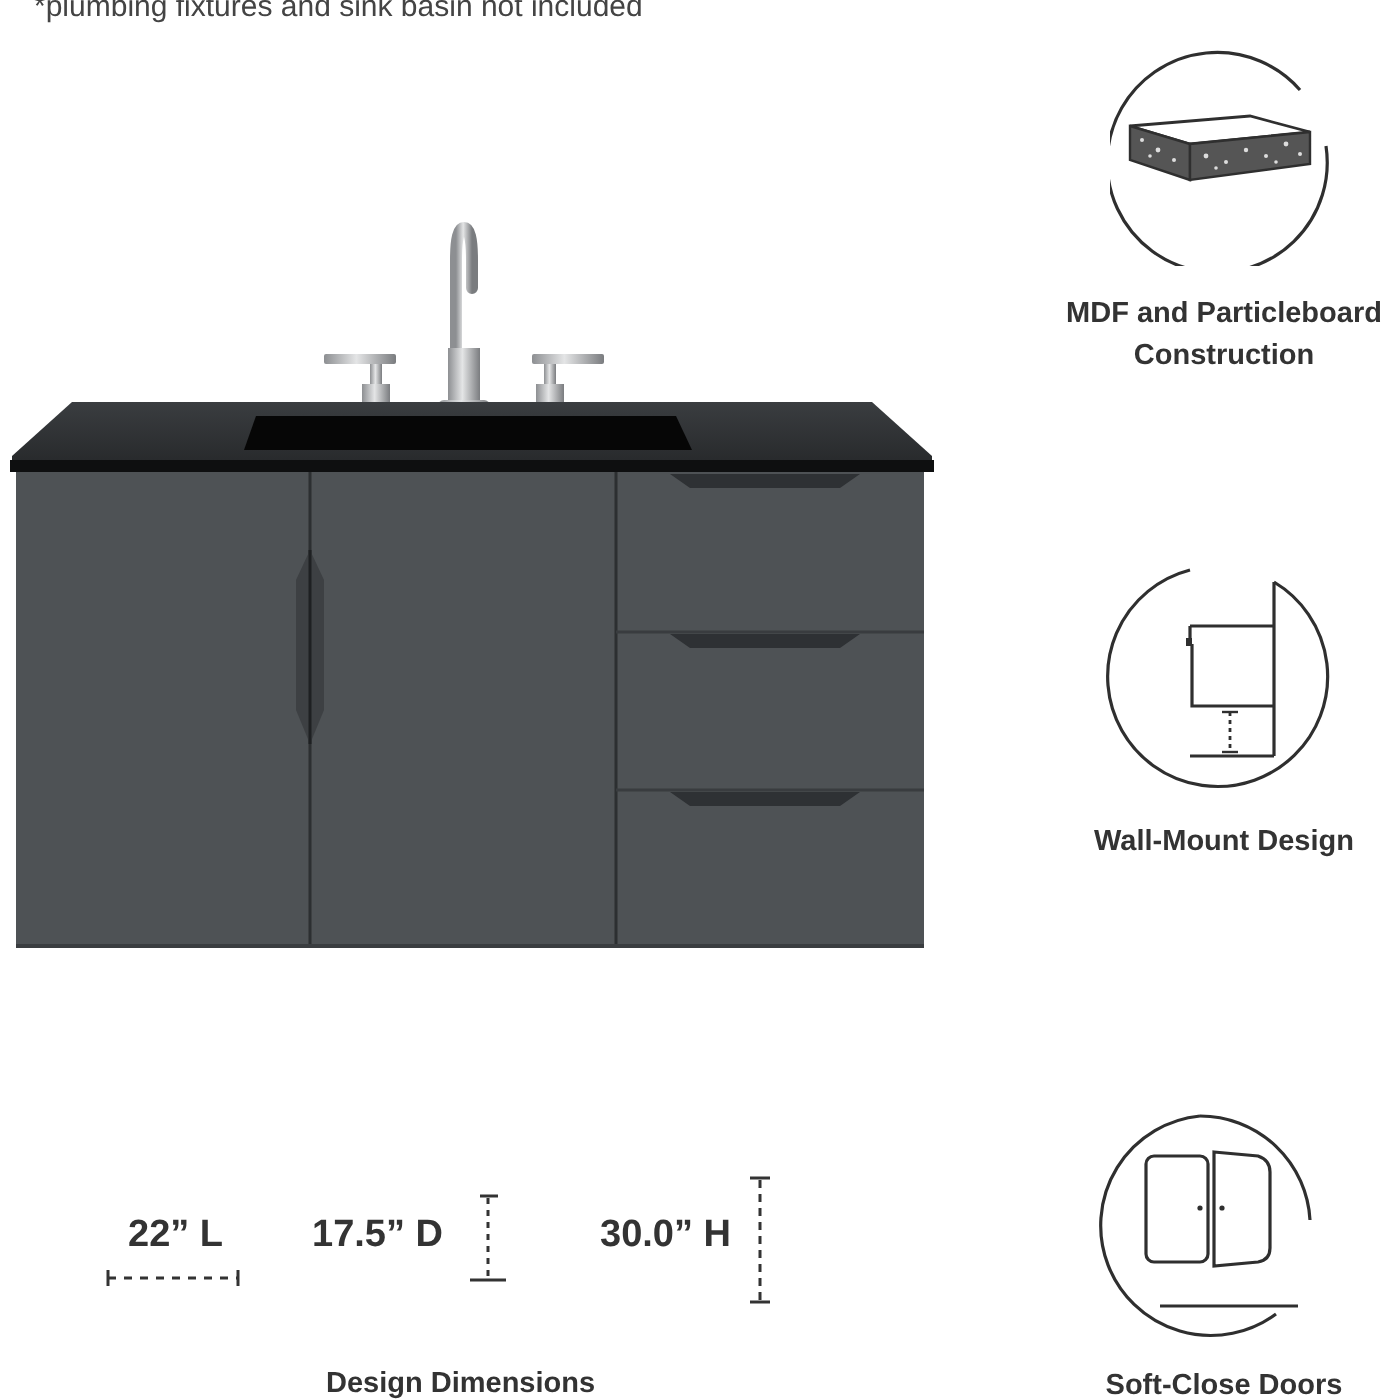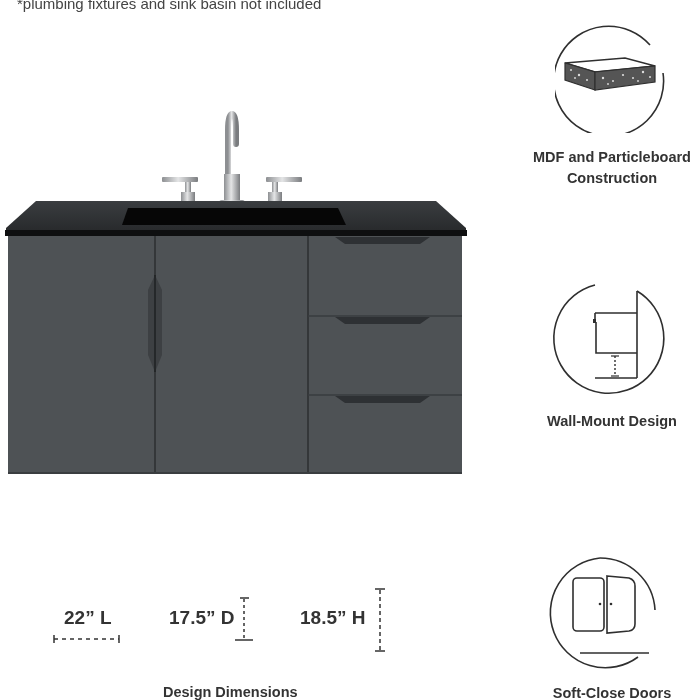--- a/index.html
+++ b/index.html
@@ -126,30 +126,30 @@
 
 <div class="abs dim-label" style="left:64px;top:607px;">22” L</div>
 <div class="abs" style="left:53px;top:632px;width:68px;height:14px;">
   <svg width="68" height="14">
       <line x1="1" y1="3" x2="1" y2="11" stroke="#333" stroke-width="1.5"></line>
       <line x1="1" y1="7" x2="66" y2="7" stroke="#333" stroke-width="1.5" stroke-dasharray="4 4"></line>
       <line x1="66" y1="3" x2="66" y2="11" stroke="#333" stroke-width="1.5"></line>
     </svg>
 </div>
 
-<div class="abs dim-label" style="left:156px;top:607px;margin-left:13px;">17.5” D</div>
+<div class="abs dim-label" style="left:156px;top:607px;">17.5” D</div>
 <div class="abs" style="left:233px;top:597px;width:22px;height:46px;">
   <svg width="22" height="46">
       <line x1="7" y1="1" x2="16" y2="1" stroke="#333" stroke-width="1.5"></line>
       <line x1="11" y1="2" x2="11" y2="42" stroke="#333" stroke-width="1.5" stroke-dasharray="3 3"></line>
       <line x1="2" y1="43" x2="20" y2="43" stroke="#333" stroke-width="1.5"></line>
     </svg>
 </div>
 
-<div class="abs dim-label" style="left:300px;top:607px;">18.5” H</div>
+<div class="abs dim-label" style="left:300px;top:607px;">30.0” H</div>
 <div class="abs" style="left:372px;top:588px;width:16px;height:66px;">
   <svg width="16" height="66">
       <line x1="3" y1="1" x2="13" y2="1" stroke="#333" stroke-width="1.5"></line>
       <line x1="8" y1="2" x2="8" y2="62" stroke="#333" stroke-width="1.5" stroke-dasharray="4 3"></line>
       <line x1="3" y1="63" x2="13" y2="63" stroke="#333" stroke-width="1.5"></line>
     </svg>
 </div>
 
 <div class="abs section-label" style="left:163px;top:684px;">Design Dimensions</div>
 

